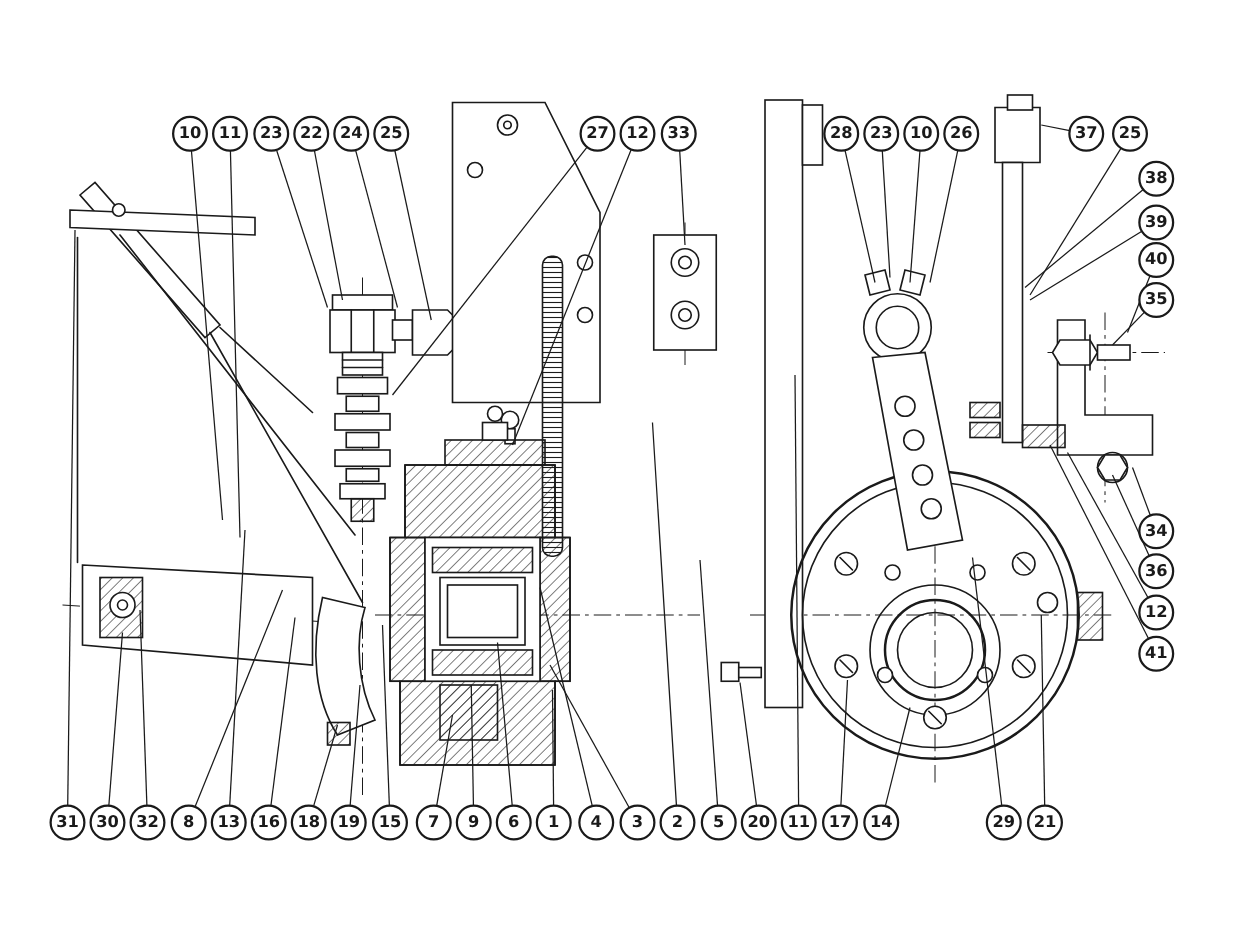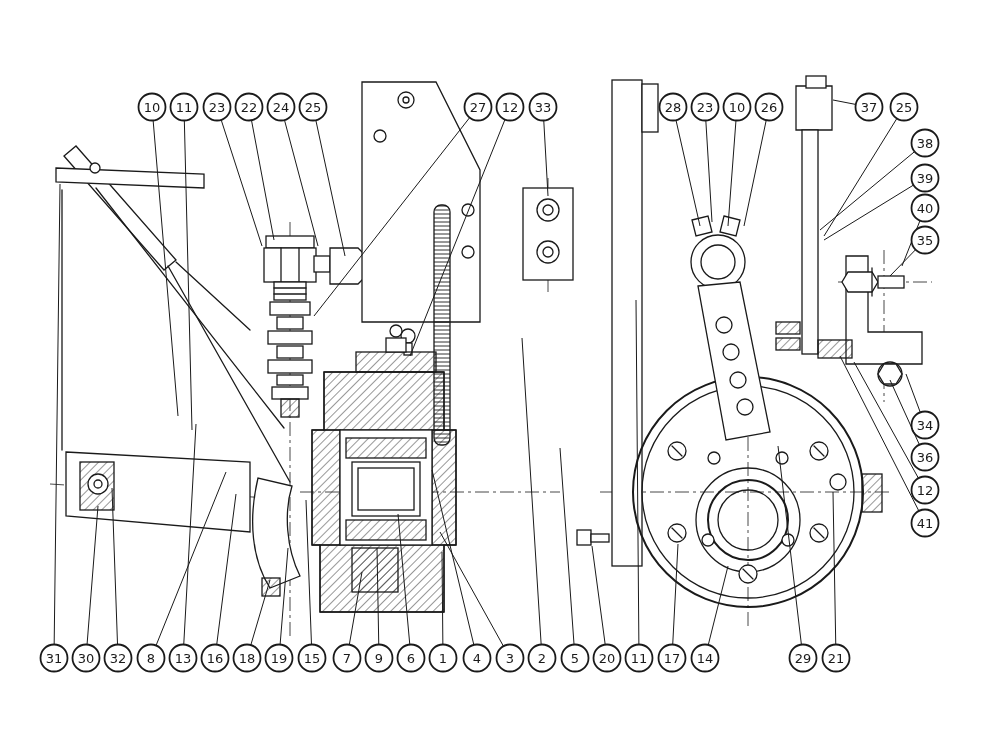--- a/index.html
+++ b/index.html
@@ -1,16 +1,16 @@
 <!DOCTYPE html>
 <html><head>
 <meta charset="utf-8">
 <style>
   html,body { margin:0; padding:0; background:#ffffff; }
-  .stage { position:relative; width:1000px; height:746px; background:#ffffff; overflow:hidden; }
+  .stage { position:relative; width:1000px; height:746px; background:#ffffff; overflow:hidden;font-weight:bold; }
   svg text { font-family:"DejaVu Sans", sans-serif; }
   .ln { stroke:#1a1a1a; stroke-width:1.3; fill:none; stroke-linejoin:round; stroke-linecap:round; }
   .th { stroke:#1a1a1a; stroke-width:2; fill:none; }
   .fw { fill:#ffffff; stroke:#1a1a1a; stroke-width:1.3; }
   .ht { fill:url(#h45); stroke:#1a1a1a; stroke-width:1.3; }
   .hh { fill:url(#hH); stroke:#1a1a1a; stroke-width:1.3; }
   .cl { stroke:#1a1a1a; stroke-width:0.8; fill:none; stroke-dasharray:14 4 3 4; }
 </style>
 </head>
 <body>

